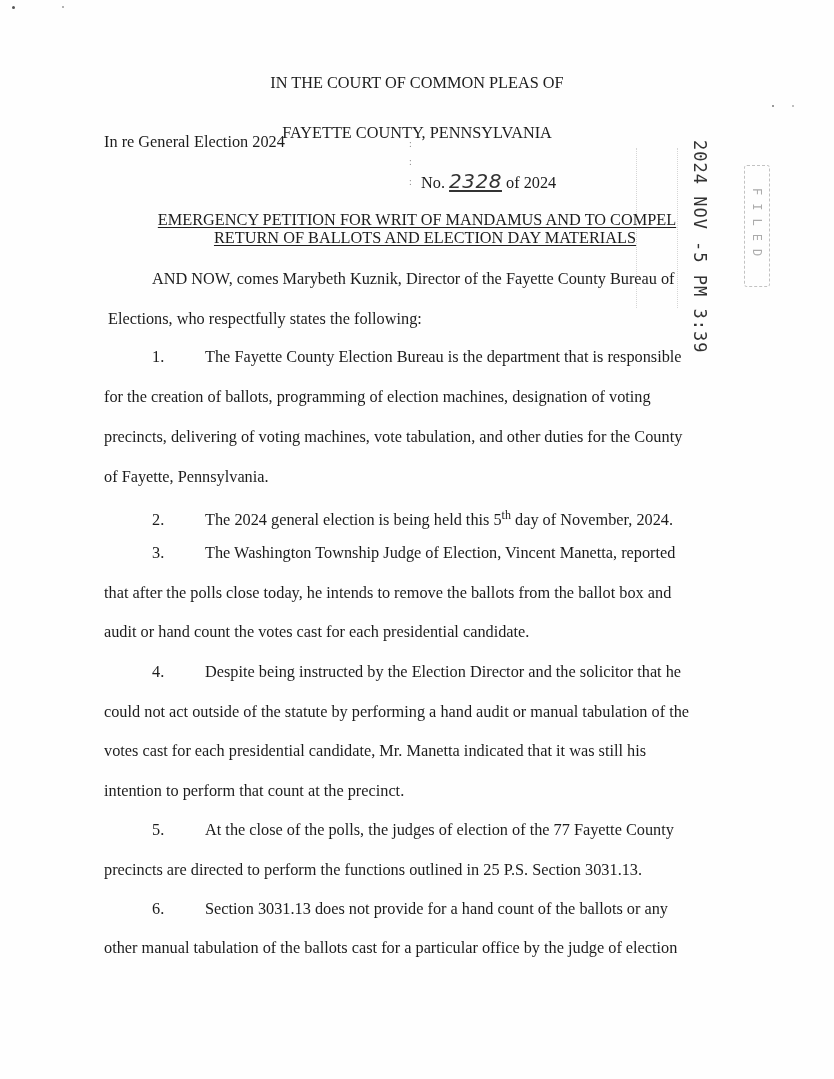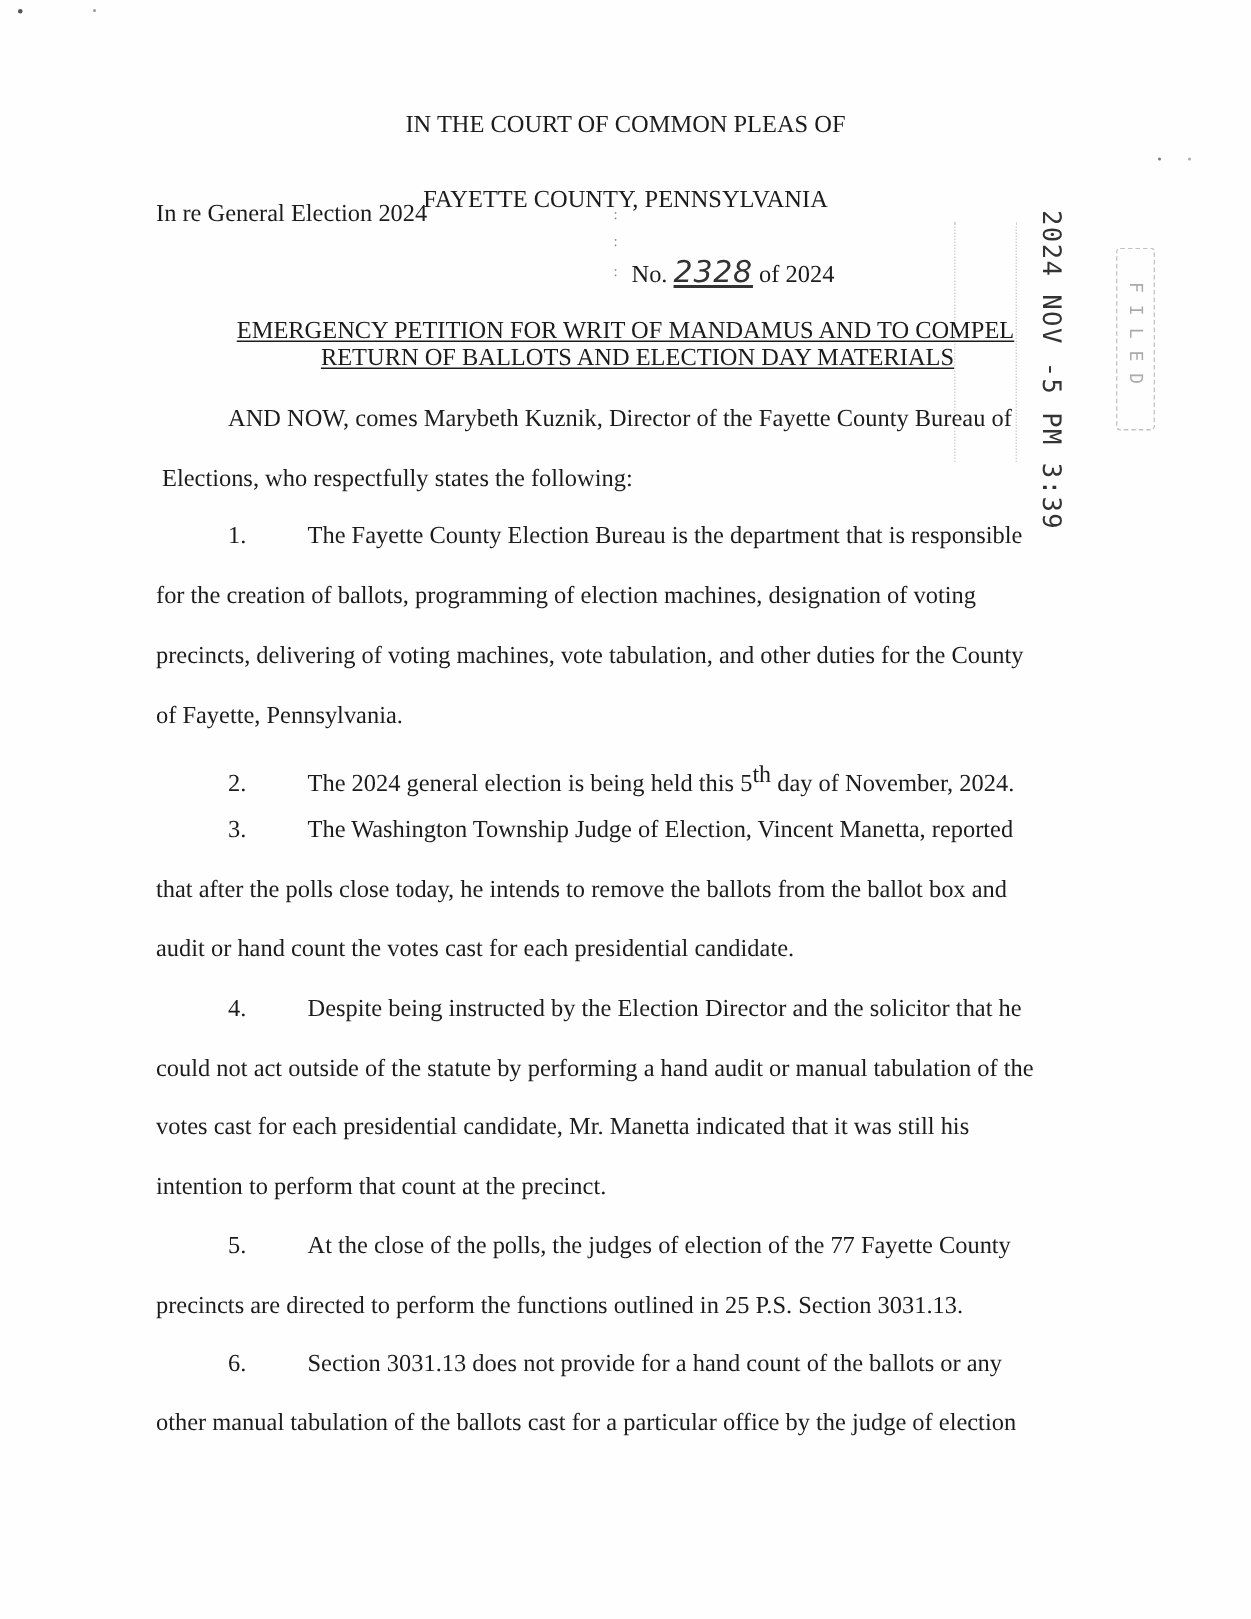--- a/index.html
+++ b/index.html
@@ -73,21 +73,21 @@
 <div class="abs txt" style="left:108px;top:311px;">Elections, who respectfully states the following:</div>
 
 <div class="abs txt" style="left:152px;top:349px;">
   <span class="num">1.</span><span>The Fayette County Election Bureau is the department that is responsible</span>
 </div>
 <div class="abs txt" style="left:104px;top:389px;">for the creation of ballots, programming of election machines, designation of voting</div>
 <div class="abs txt" style="left:104px;top:429px;">precincts, delivering of voting machines, vote tabulation, and other duties for the County</div>
 <div class="abs txt" style="left:104px;top:469px;">of Fayette, Pennsylvania.</div>
 
 <div class="abs txt" style="left:152px;top:509px;">
-  <span class="num">2.</span><span>The 2024 general election is being held this 5</span><sup style="font-size:16px;">th</sup><span> day of November, 2024.</span>
+  <span class="num">2.</span><span>The 2024 general election is being held this 5</span><sup style="font-size:12px;">th</sup><span> day of November, 2024.</span>
 </div>
 
 <div class="abs txt" style="left:152px;top:545px;">
   <span class="num">3.</span><span>The Washington Township Judge of Election, Vincent Manetta, reported</span>
 </div>
 <div class="abs txt" style="left:104px;top:585px;">that after the polls close today, he intends to remove the ballots from the ballot box and</div>
 <div class="abs txt" style="left:104px;top:624px;">audit or hand count the votes cast for each presidential candidate.</div>
 
 <div class="abs txt" style="left:152px;top:664px;">
   <span class="num">4.</span><span>Despite being instructed by the Election Director and the solicitor that he</span>

